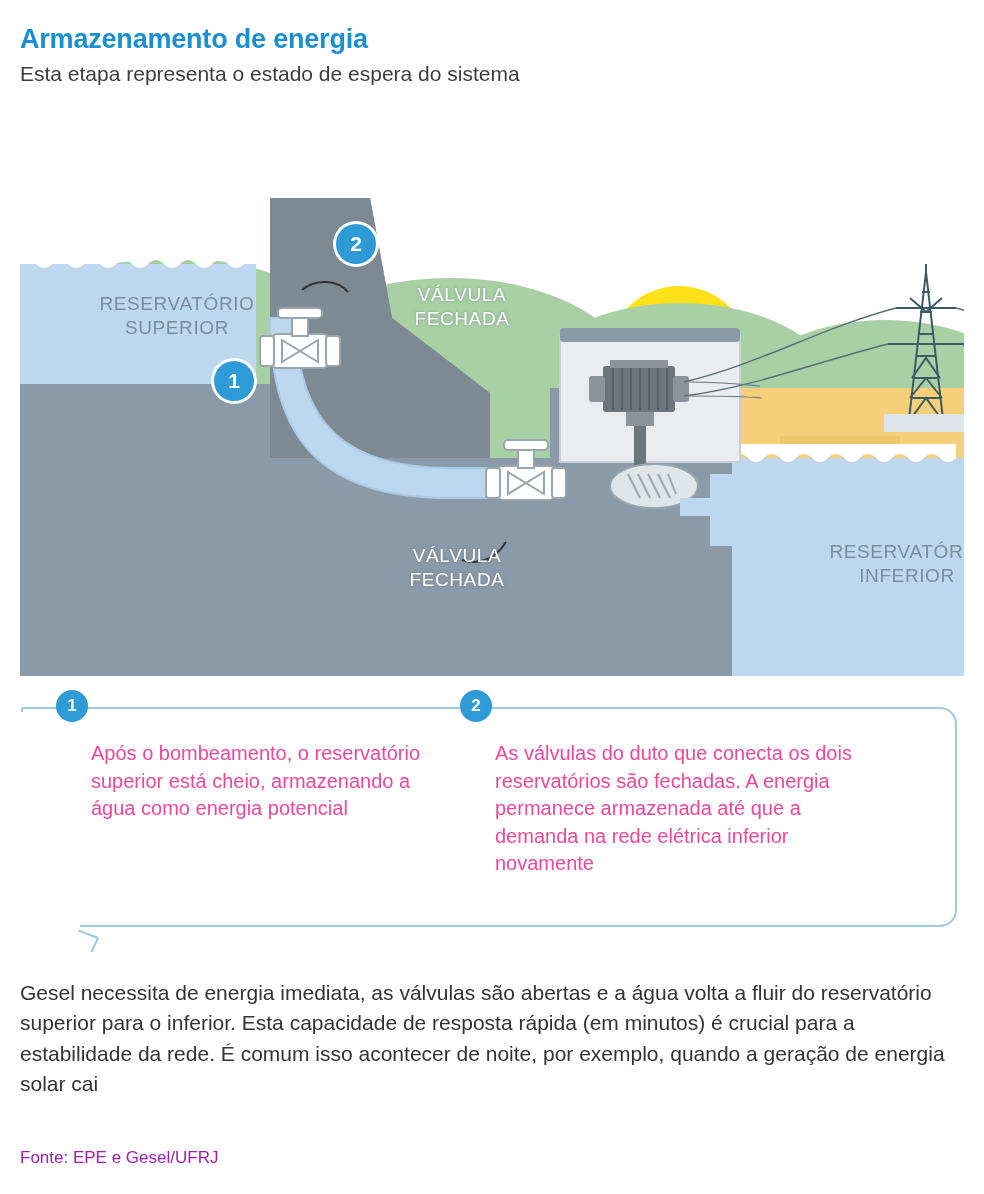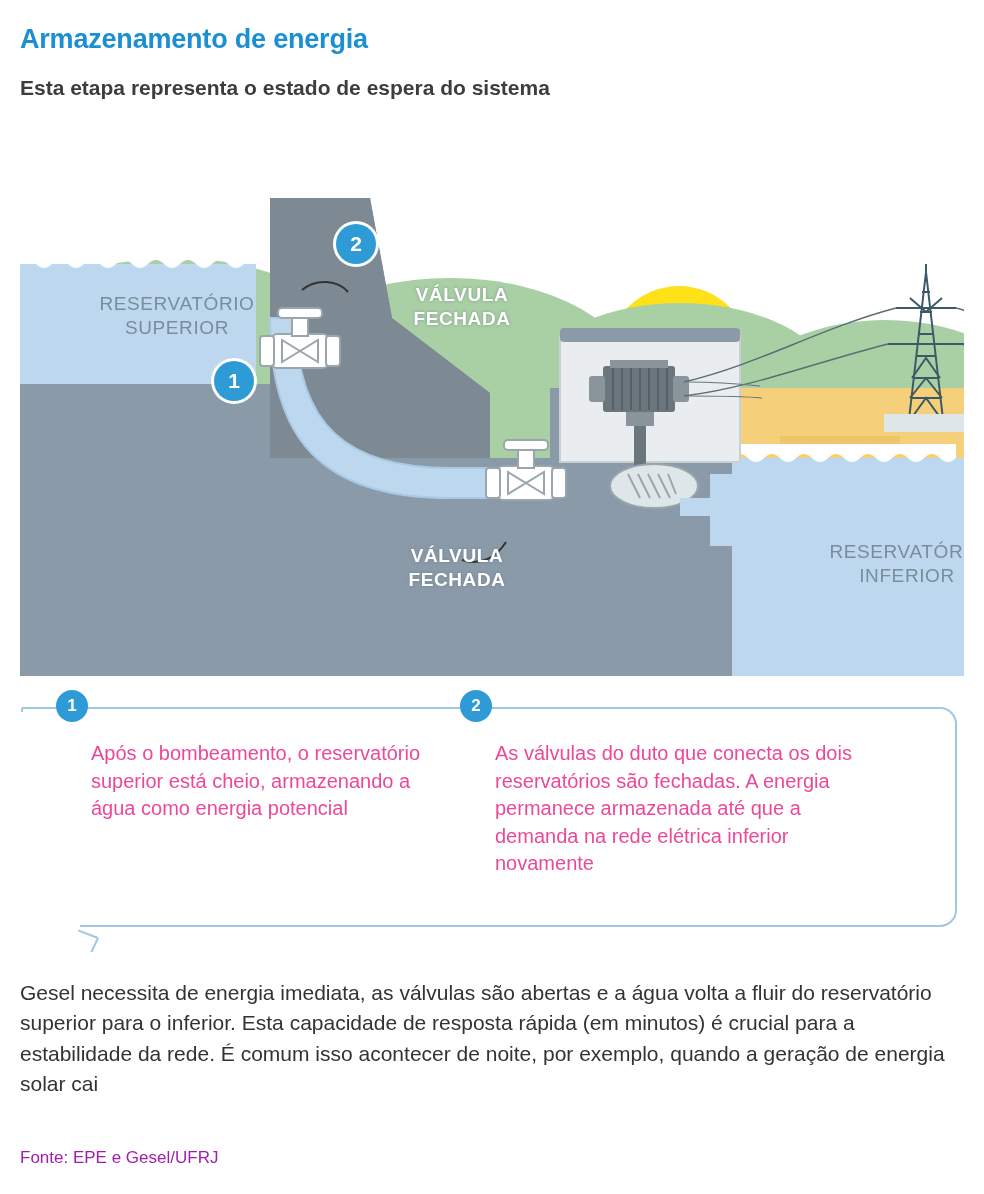--- a/index.html
+++ b/index.html
@@ -12,43 +12,43 @@
     position:relative;
   }
   .page{position:relative;width:984px;height:1194px;}
 
   
   .title{
     position:absolute;left:20px;top:24px;
     font-size:27px;font-weight:bold;color:#1a8fd1;letter-spacing:-0.2px;
   }
   .subtitle{
-    position:absolute;left:20px;top:76px;
-    font-size:21px;color:#3d3d3d;font-weight:bold;
+    position:absolute;left:20px;top:62px;
+    font-size:21px;color:#3d3d3d;font-weight:normal;
   }
 
   
   .illo{
     position:absolute;left:20px;top:168px;width:944px;height:508px;
     overflow:hidden;
     background:#ffffff;
   }
   .illo svg{display:block;}
 
   .illo-label{
     position:absolute;
     font-size:19px;letter-spacing:.6px;
     color:#7a8c9c;
     text-align:center;
     line-height:1.25;
     pointer-events:none;
     padding-left:32px;
   }
   .illo-label.white{
-    color:#ffffff;font-weight:bold;
+    color:#ffffff;font-weight:normal;
     text-shadow:0 0 3px rgba(90,110,125,.55);
   }
   .res-sup{left:0px;top:124px;width:250px;}
   .res-inf{left:730px;top:372px;width:250px;}
 
   .lbl-valve1{left:320px;top:115px;width:180px;}
   .lbl-conduto{left:236px;top:272px;width:220px;}
   .lbl-valve2{left:300px;top:376px;width:210px;}
 
   .badge{

